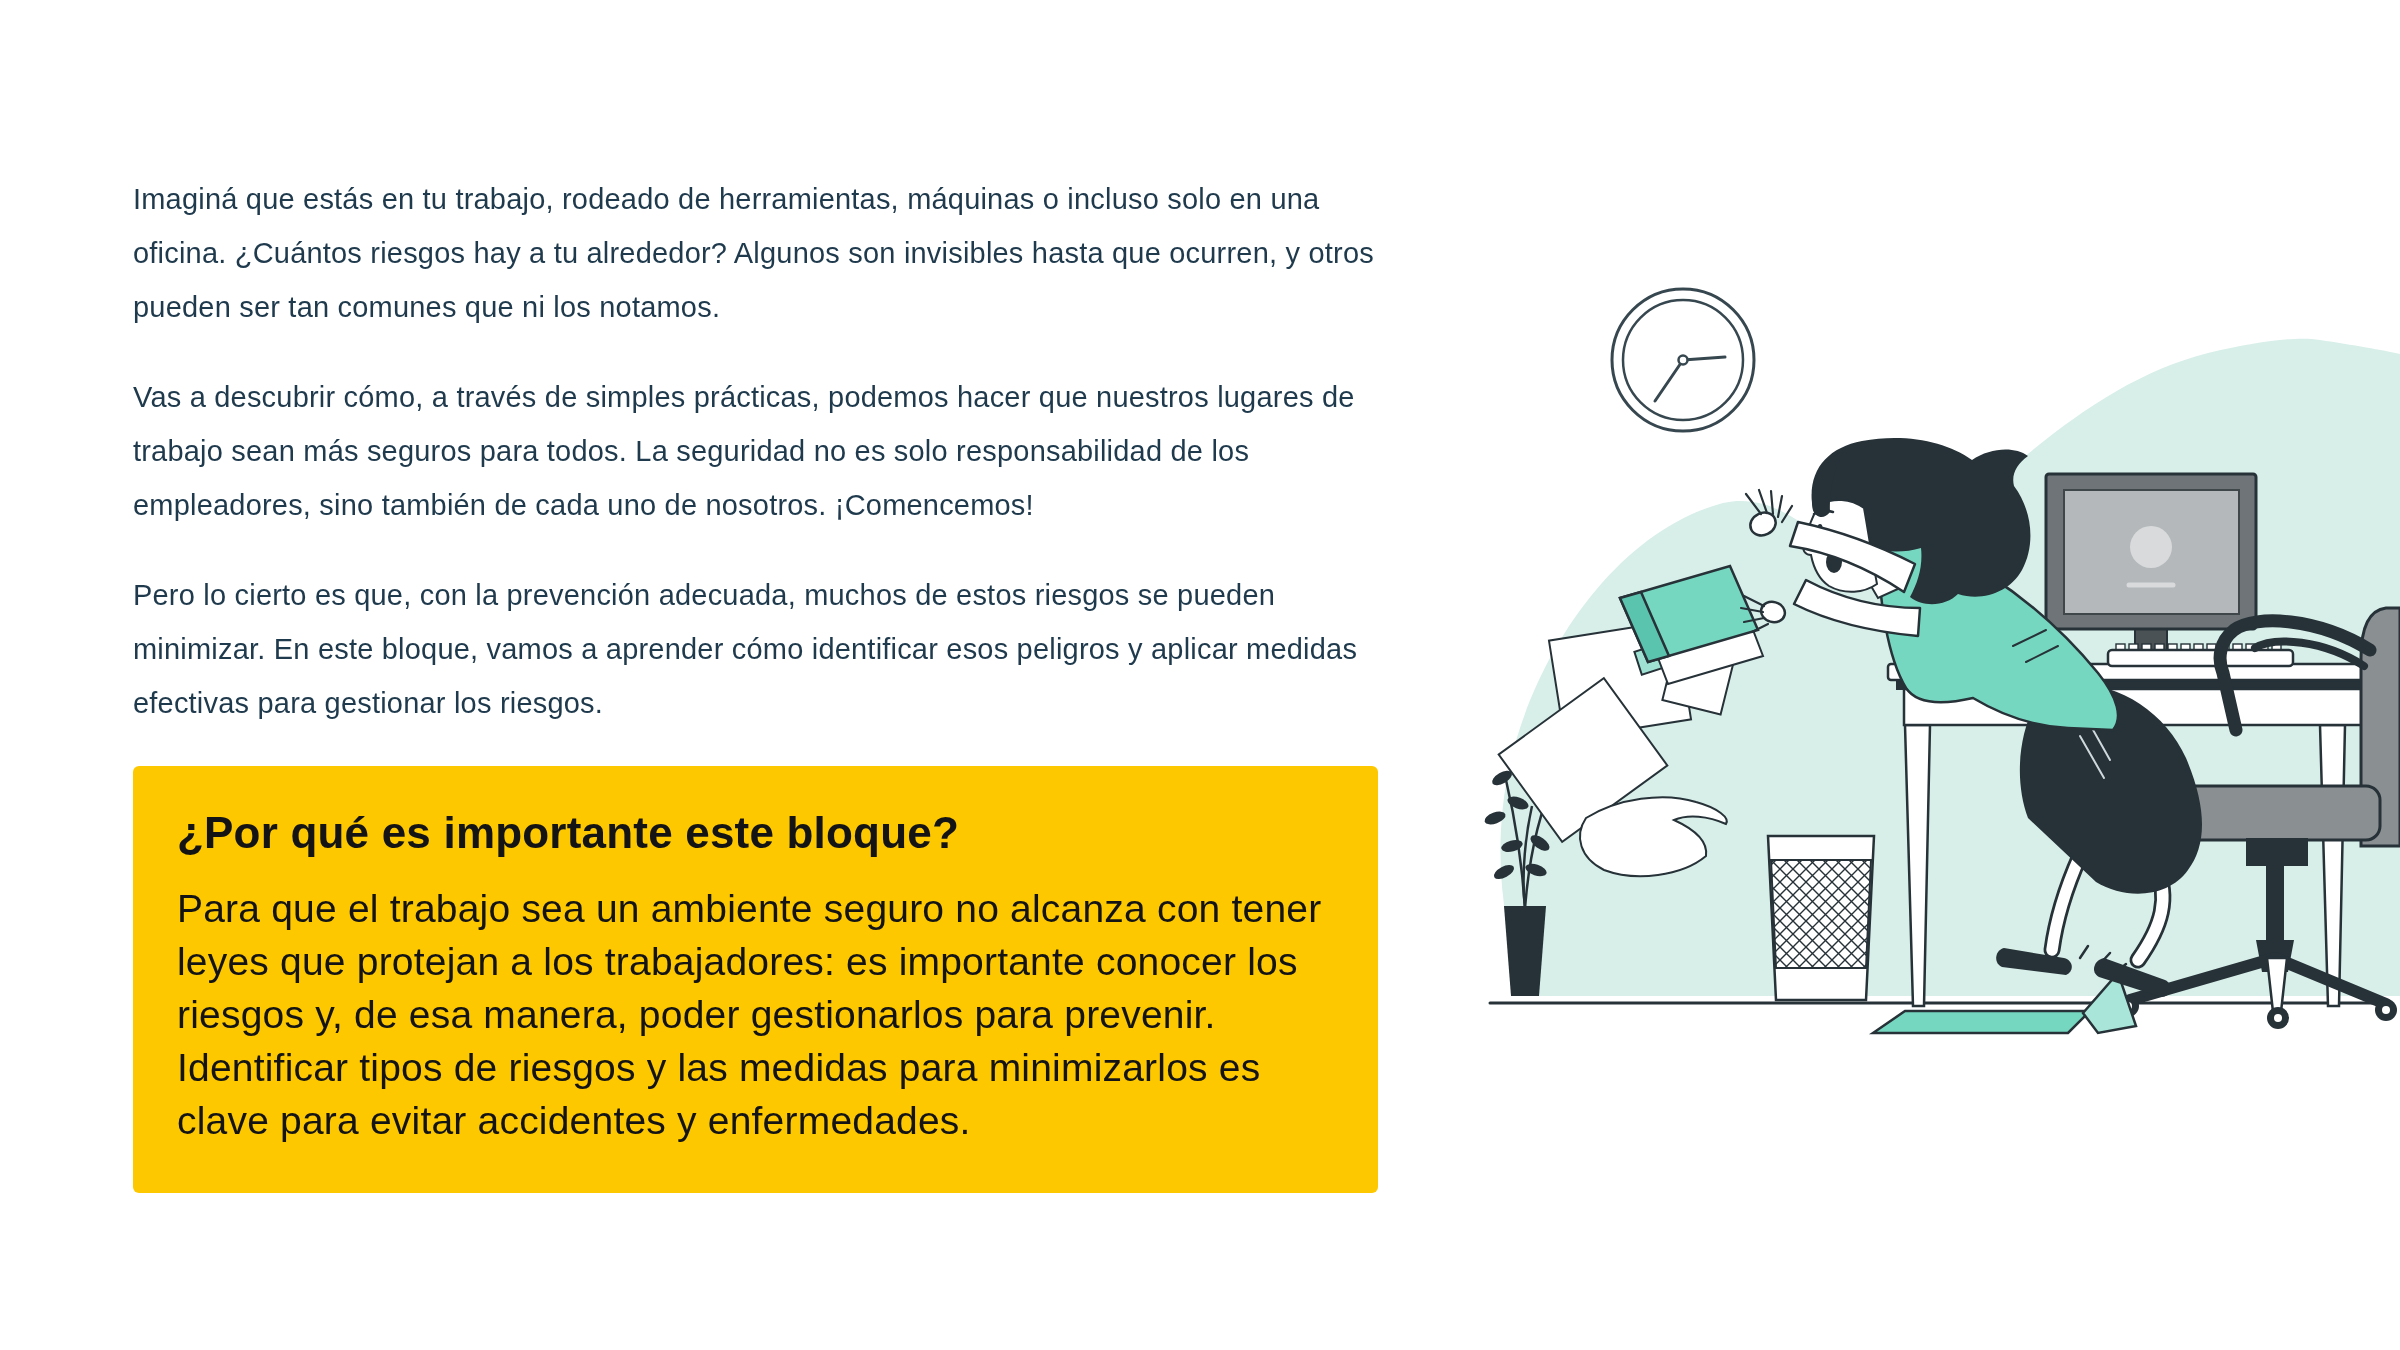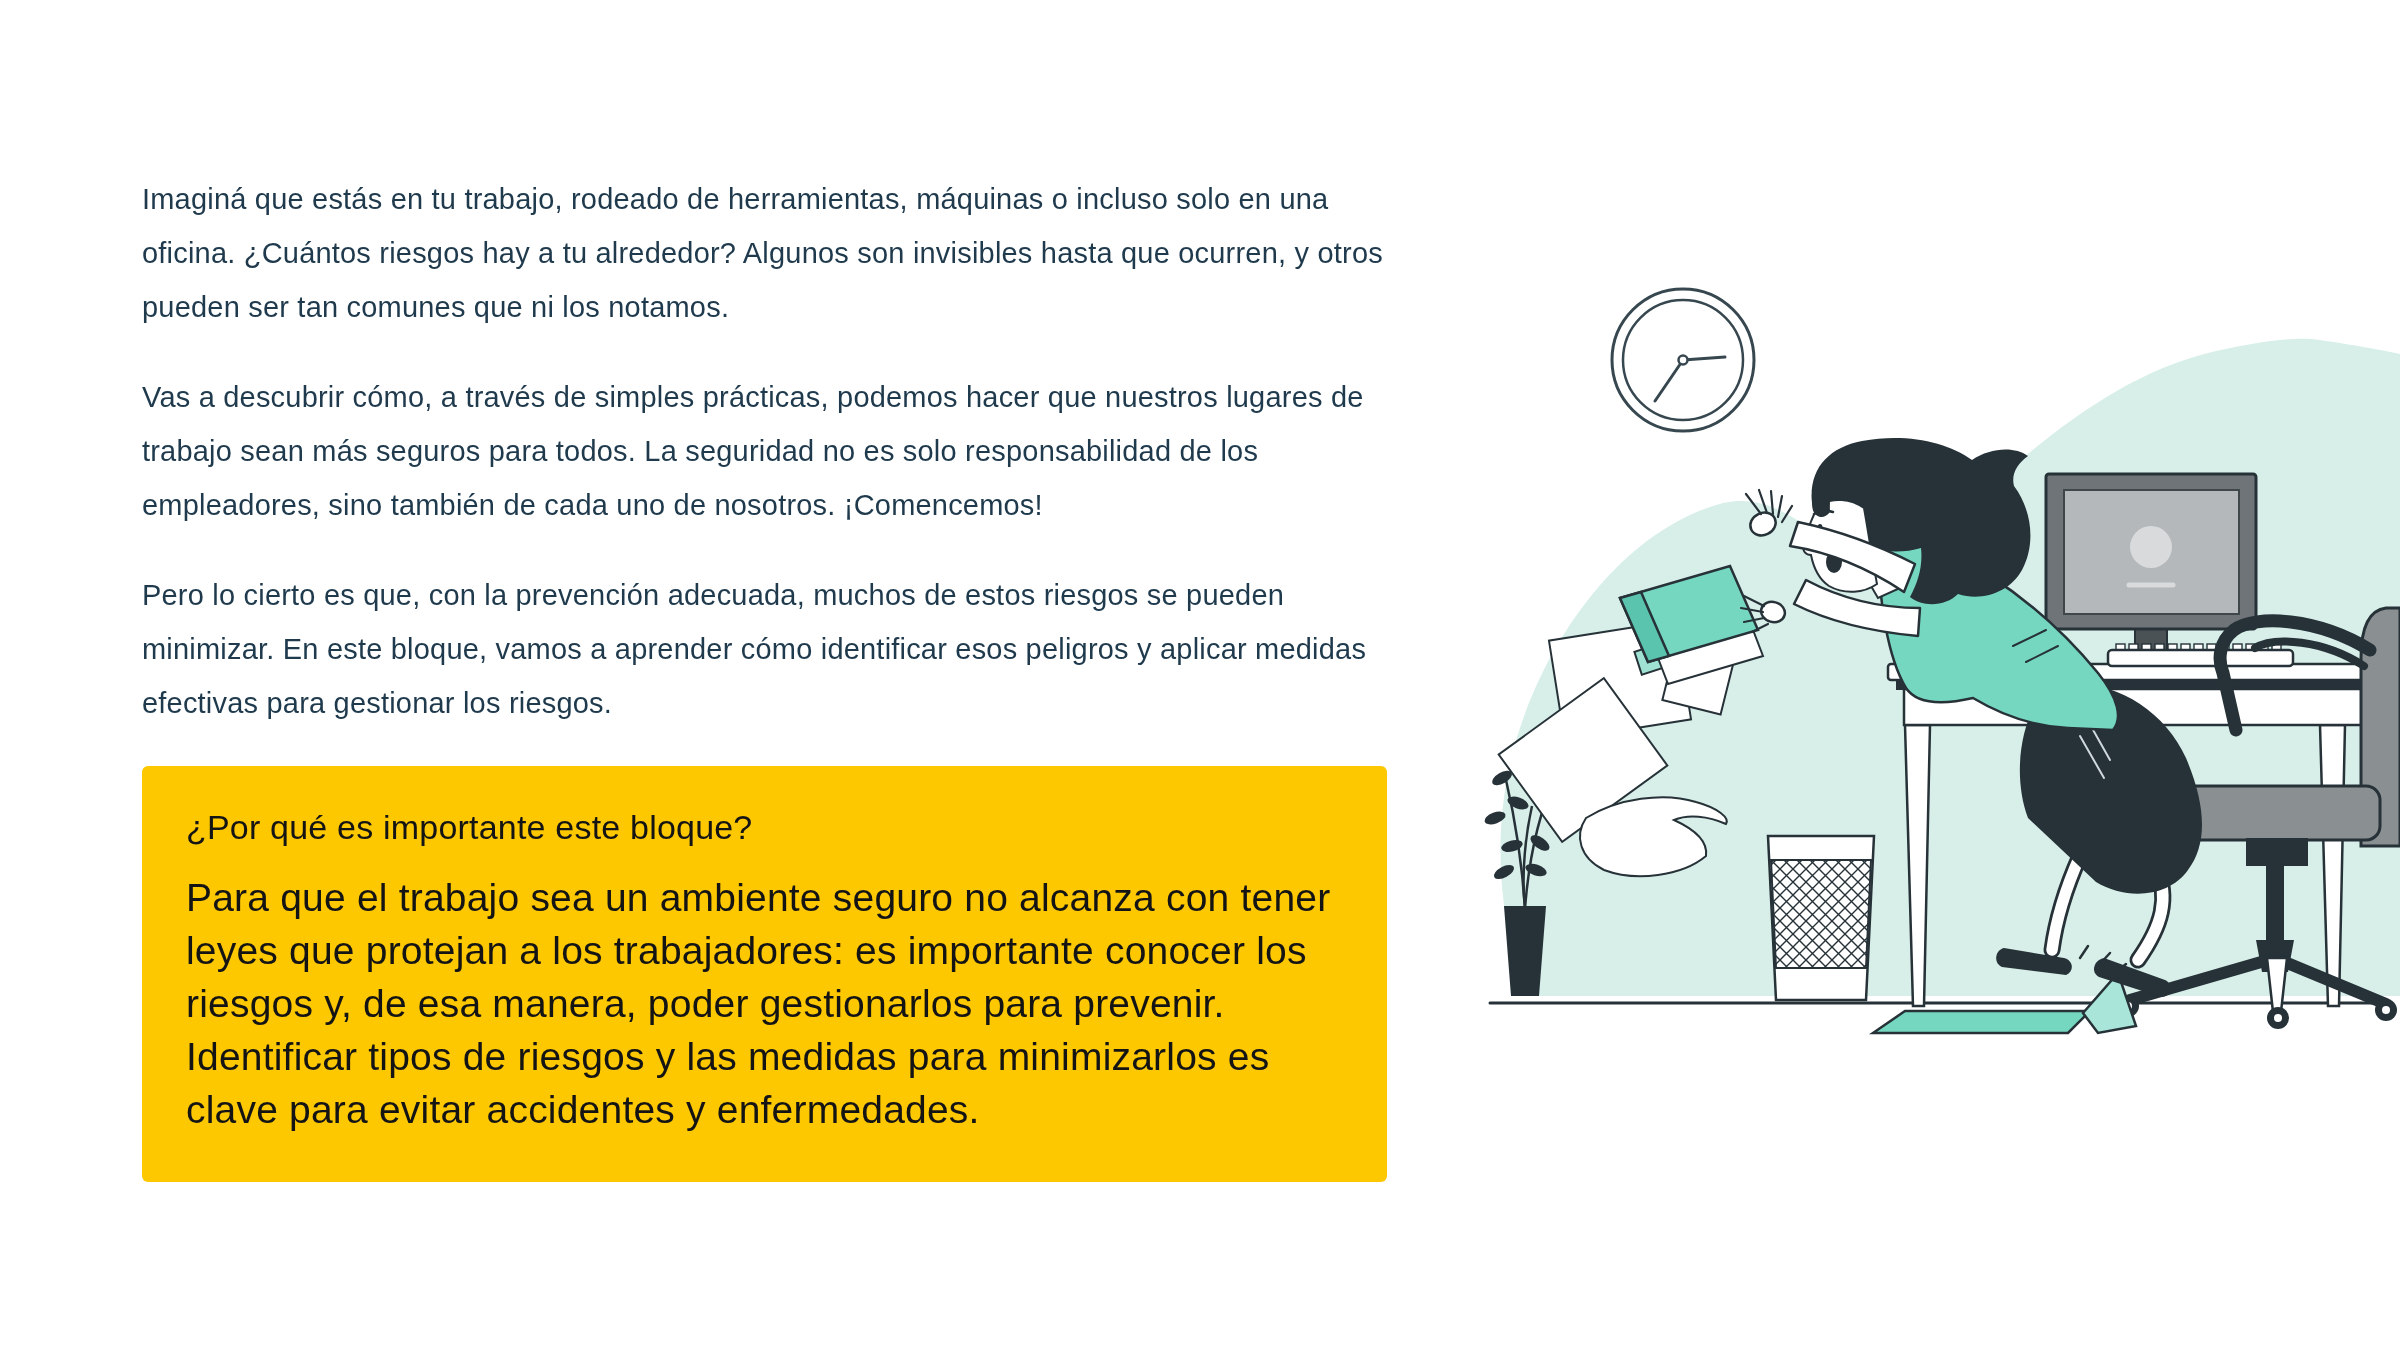--- a/index.html
+++ b/index.html
@@ -2,39 +2,39 @@
 <html><head>
 <meta charset="utf-8">
 <style>
   html,body{margin:0;padding:0;}
   body{
     width:2400px;height:1350px;position:relative;overflow:hidden;
     background:#ffffff;
     font-family:"Liberation Sans", sans-serif;
   }
   .text-col{
-    position:absolute;left:142px;top:172px;width:1245px;
+    position:absolute;left:133px;top:172px;width:1245px;
     color:#1f3a4d;
   }
   .text-col p{
     font-size:29px;line-height:54px;margin:0 0 36px 0;letter-spacing:0.2px;
   }
   .callout{
     margin-top:20px;
     background:#fec800;
     border-radius:6px;
     padding:42px 44px 46px 44px;
     color:#141414;
     box-sizing:border-box;
     width:100%;
   }
   .callout h2{
     margin:0 0 24px 0;
-    font-size:34px;
-    font-weight:normal;
+    font-size:44px;
+    font-weight:bold;
     letter-spacing:0.2px;
   }
   .callout p{
     margin:0;
     font-size:39px;
     line-height:53px;
     letter-spacing:0.2px;
   }
   .illustration{
     position:absolute;left:1468px;top:258px;width:932px;height:822px;

